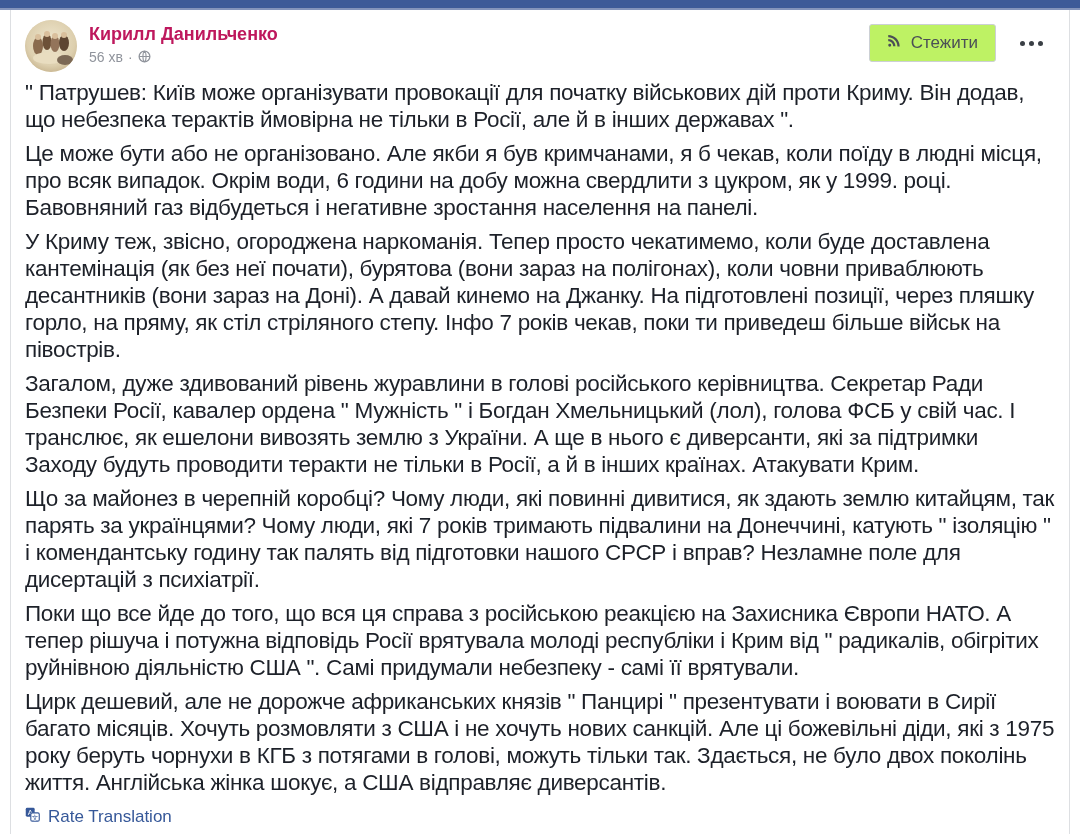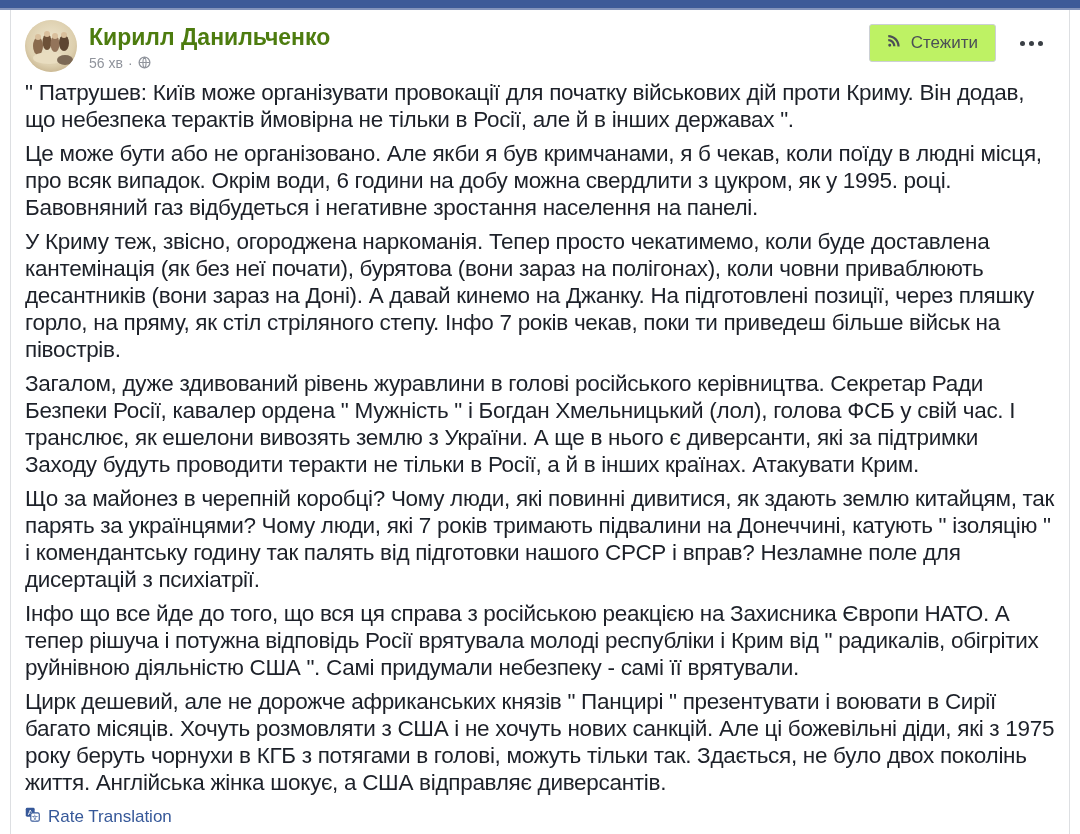--- a/index.html
+++ b/index.html
@@ -6,21 +6,21 @@
   body{font-family:"Liberation Sans",sans-serif;-webkit-font-smoothing:antialiased;}
   .viewport{position:relative;width:1080px;height:834px;overflow:hidden;background:#fff;}
   .topbar{position:absolute;top:0;left:0;right:0;height:8px;background:#3d5a98;border-bottom:2px solid #8494bb;}
   .card{position:absolute;top:10px;left:10px;right:10px;bottom:0;background:#fff;
         border-left:1px solid #dddfe2;border-right:1px solid #dddfe2;padding:10px 14px 0;box-sizing:border-box;}
   
   .header{display:flex;align-items:flex-start;}
   .avatar{width:52px;height:52px;border-radius:50%;overflow:hidden;flex:0 0 52px;cursor:pointer;background:#e6dcc3;}
   .avatar svg{display:block;}
   .hmeta{margin-left:12px;padding-top:3px;}
-  .author{font-size:23px;font-weight:bold;color:#4d7c0f;line-height:1.25;cursor:pointer;}
+  .author{font-size:18px;font-weight:bold;color:#be185d;line-height:1.25;cursor:pointer;}
   .sub{font-size:14px;color:#90949c;margin-top:3px;display:flex;gap:5px;}
   .sub .sep{color:#90949c;}
   .globe{display:inline-flex;align-items:center;}
   .hactions{margin-left:auto;display:flex;align-items:center;gap:18px;padding-top:4px;padding-right:6px;}
   .follow{display:inline-flex;align-items:center;gap:9px;font-size:17px;color:#4b4f56;background:#bef264;
           border:1px solid #ccd0d5;border-radius:3px;padding:8px 17px;font-family:inherit;cursor:pointer;line-height:1.2;}
   .more{display:flex;gap:4px;padding:10px 6px;cursor:pointer;align-items:center;}
   .more .dot{width:5px;height:5px;border-radius:50%;background:#3a3f45;}
   
   .content{margin-top:7px;}
@@ -87,25 +87,25 @@
         <div class="more">
           <span class="dot"></span>
           <span class="dot"></span>
           <span class="dot"></span>
         </div>
       </div>
     </div>
 
     <div class="content">
       <p>" Патрушев: Київ може організувати провокації для початку військових дій проти Криму. Він додав, що небезпека терактів ймовірна не тільки в Росії, але й в інших державах ".</p>
-      <p>Це може бути або не організовано. Але якби я був кримчанами, я б чекав, коли поїду в людні місця, про всяк випадок. Окрім води, 6 години на добу можна свердлити з цукром, як у 1995. році. Бавовняний газ відбудеться і негативне зростання населення на панелі.</p>
+      <p>Це може бути або не організовано. Але якби я був кримчанами, я б чекав, коли поїду в людні місця, про всяк випадок. Окрім води, 6 години на добу можна свердлити з цукром, як у 1999. році. Бавовняний газ відбудеться і негативне зростання населення на панелі.</p>
       <p>У Криму теж, звісно, огороджена наркоманія. Тепер просто чекатимемо, коли буде доставлена кантемінація (як без неї почати), бурятова (вони зараз на полігонах), коли човни приваблюють десантників (вони зараз на Доні). А давай кинемо на Джанку. На підготовлені позиції, через пляшку горло, на пряму, як стіл стріляного степу. Інфо 7 років чекав, поки ти приведеш більше військ на півострів.</p>
       <p>Загалом, дуже здивований рівень журавлини в голові російського керівництва. Секретар Ради Безпеки Росії, кавалер ордена " Мужність " і Богдан Хмельницький (лол), голова ФСБ у свій час. І транслює, як ешелони вивозять землю з України. А ще в нього є диверсанти, які за підтримки Заходу будуть проводити теракти не тільки в Росії, а й в інших країнах. Атакувати Крим.</p>
       <p>Що за майонез в черепній коробці? Чому люди, які повинні дивитися, як здають землю китайцям, так парять за українцями? Чому люди, які 7 років тримають підвалини на Донеччині, катують " ізоляцію " і комендантську годину так палять від підготовки нашого СРСР і вправ? Незламне поле для дисертацій з психіатрії.</p>
-      <p>Інфо що все йде до того, що вся ця справа з російською реакцією на Захисника Європи НАТО. А тепер рішуча і потужна відповідь Росії врятувала молоді республіки і Крим від " радикалів, обігрітих руйнівною діяльністю США ". Самі придумали небезпеку - самі її врятували.</p>
+      <p>Поки що все йде до того, що вся ця справа з російською реакцією на Захисника Європи НАТО. А тепер рішуча і потужна відповідь Росії врятувала молоді республіки і Крим від " радикалів, обігрітих руйнівною діяльністю США ". Самі придумали небезпеку - самі її врятували.</p>
       <p>Цирк дешевий, але не дорожче африканських князів " Панцирі " презентувати і воювати в Сирії багато місяців. Хочуть розмовляти з США і не хочуть нових санкцій. Але ці божевільні діди, які з 1975 року беруть чорнухи в КГБ з потягами в голові, можуть тільки так. Здається, не було двох поколінь життя. Англійська жінка шокує, а США відправляє диверсантів.</p>
     </div>
 
     <div class="rate">
       <span>
         <svg width="15" height="15" viewBox="0 0 16 16">
           <rect x="0.8" y="0.8" width="9.5" height="9.5" rx="1.5" fill="#365899"></rect>
           <text x="5.5" y="8.6" font-size="8" fill="#ffffff" text-anchor="middle" font-family="Liberation Sans, sans-serif">A</text>
           <rect x="6.2" y="6.2" width="9" height="9" rx="1.5" fill="#ffffff" stroke="#365899" stroke-width="1.2"></rect>
           <text x="10.7" y="13.6" font-size="7" fill="#365899" text-anchor="middle" font-family="Liberation Sans, sans-serif">文</text>

